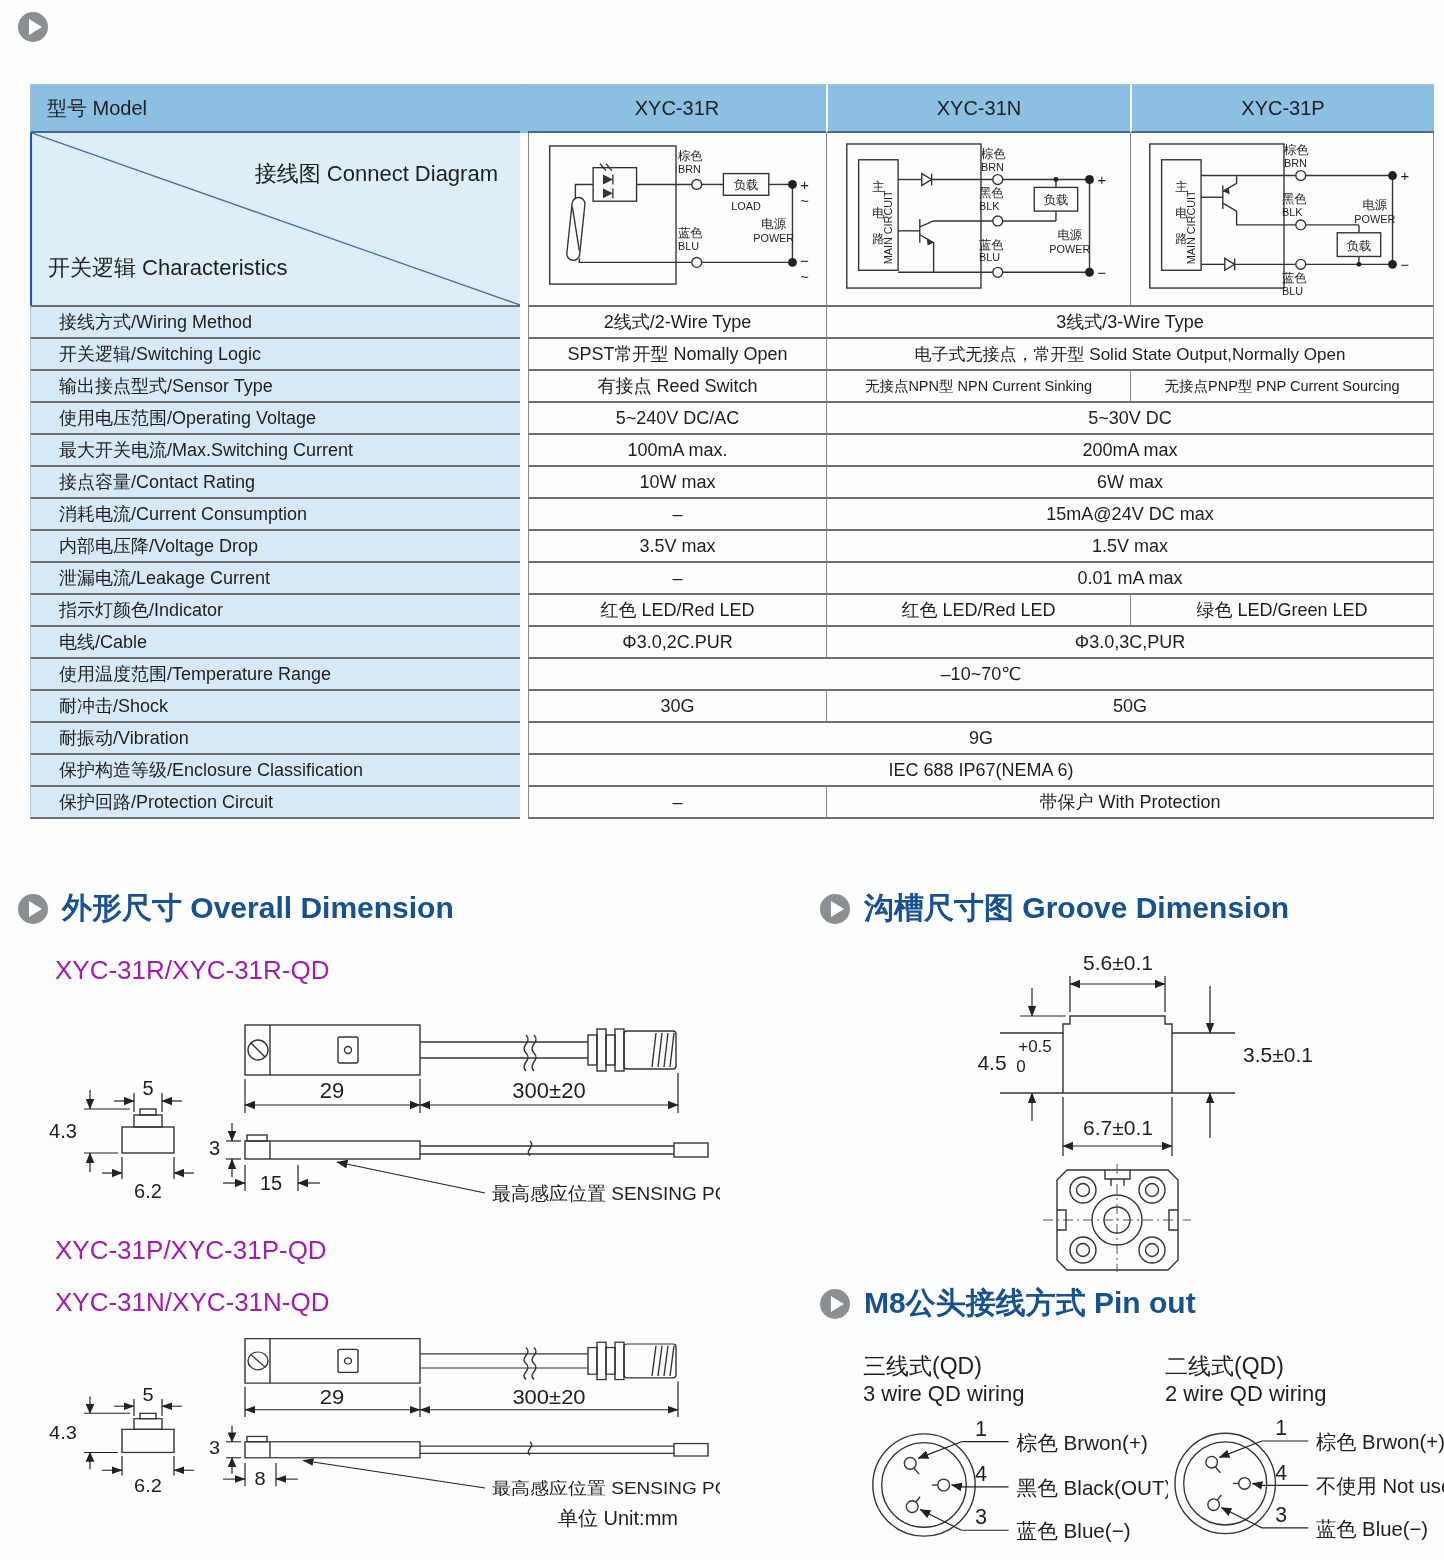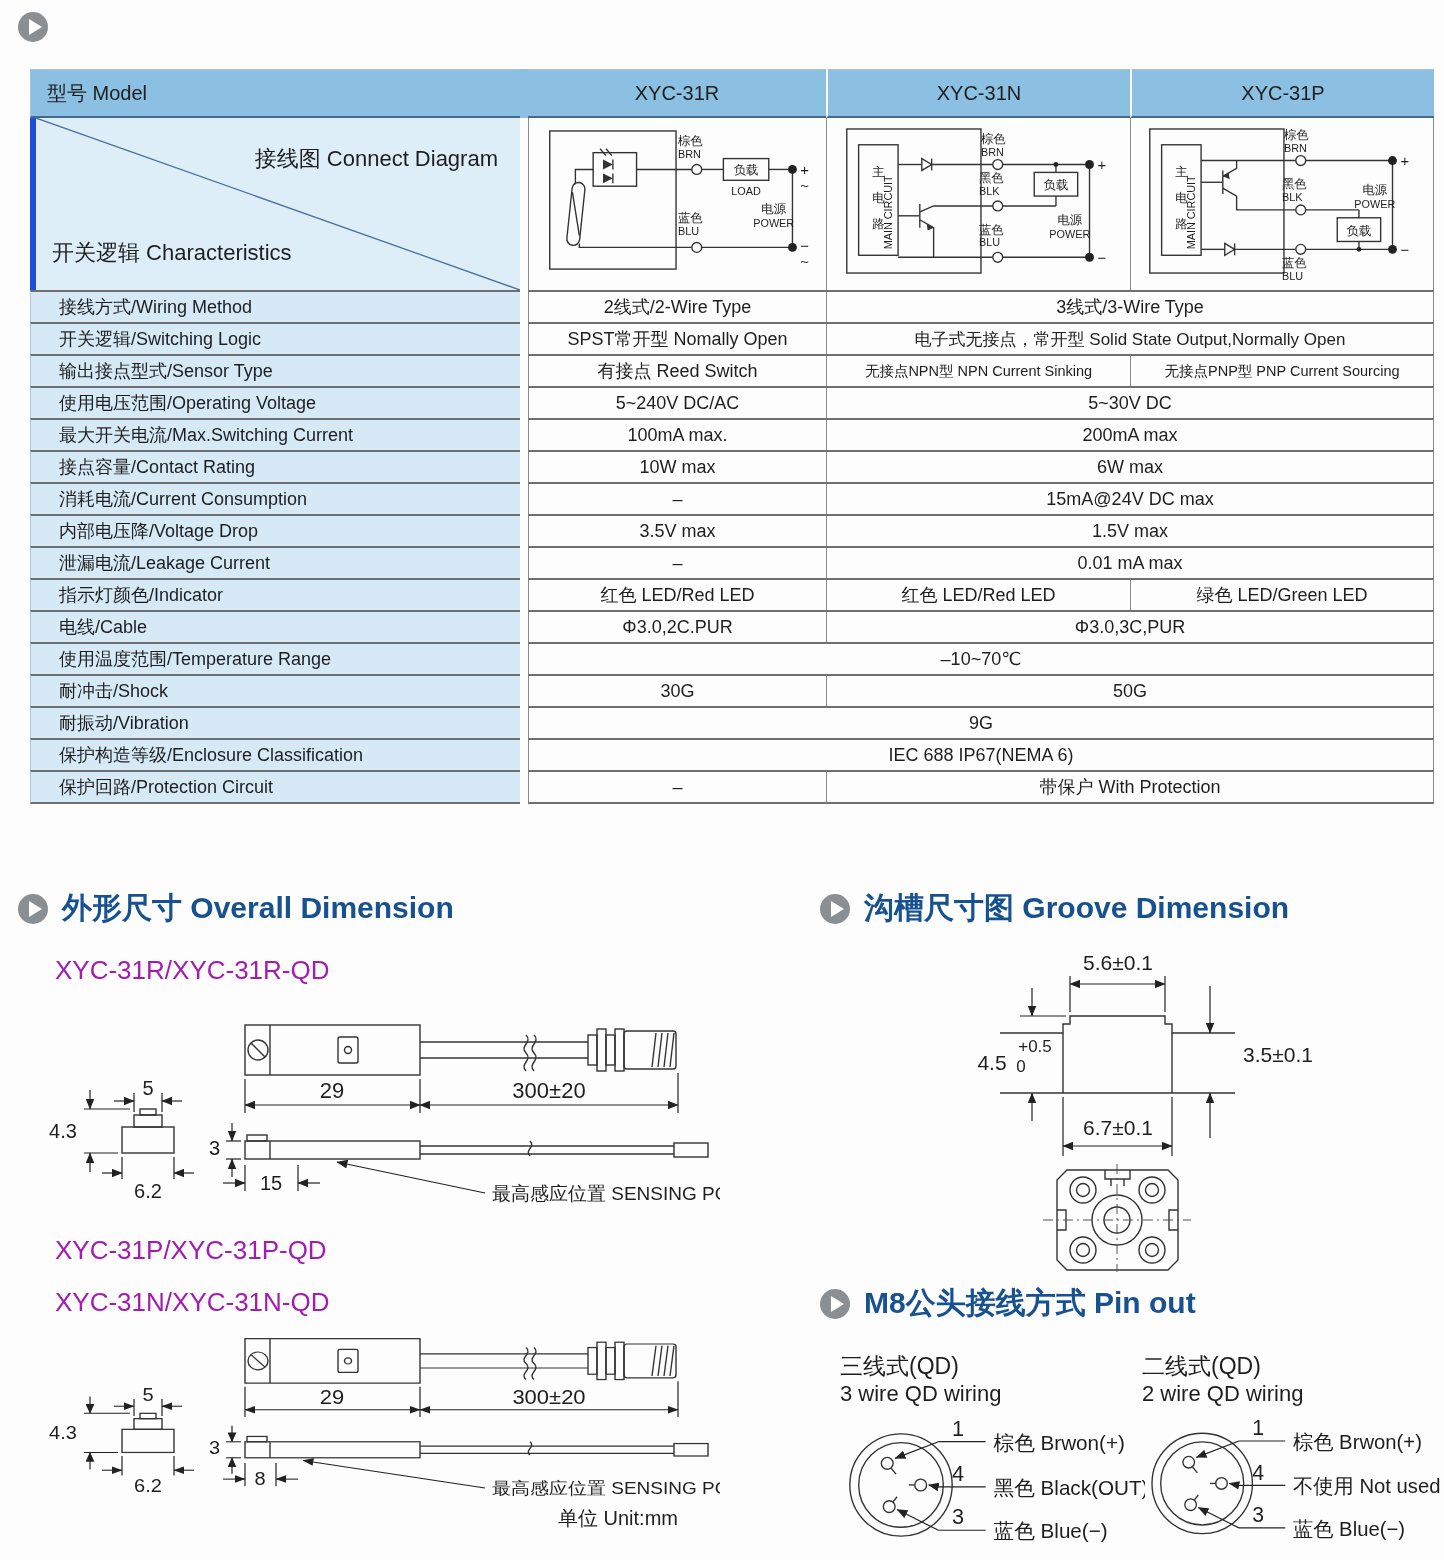--- a/index.html
+++ b/index.html
@@ -7,29 +7,29 @@
     width:1444px;height:1560px;position:relative;overflow:hidden;
     background:#fdfdfd;color:#1e1e1e;
     font-family:"Liberation Sans","DejaVu Sans",sans-serif;
   }
   .sec-title{position:absolute;display:flex;align-items:center;gap:14px;
     font-size:30px;font-weight:bold;color:#17518f;white-space:nowrap;}
   .bullet{width:30px;height:30px;border-radius:50%;background:#8a8f94;position:relative;flex:0 0 auto;}
   .bullet::after{content:'';position:absolute;left:11px;top:7px;width:0;height:0;
     border-left:13px solid #fff;border-top:8px solid transparent;border-bottom:8px solid transparent;}
   
-  table.spec{position:absolute;left:30px;top:69px;width:1404px;border-collapse:separate;
+  table.spec{position:absolute;left:30px;top:84px;width:1404px;border-collapse:separate;
     border-spacing:0;table-layout:fixed;font-size:18px;color:#1e1e1e;}
   table.spec td{padding:0;text-align:center;vertical-align:middle;}
   tr.hdr td{height:46px;background:#8cc0e2;border-top:1px solid #a4c4da;border-bottom:2px solid #47698c;font-size:20px;}
   tr.hdr td.lblh{text-align:left;padding-left:16px;border-left:1px solid #a4c4da;}
   tr.hdr td.mdl2{border-left:2px solid #fdfdfd;}
   td.spacer{background:#fdfdfd;border:none !important;}
   tr.diag td{height:172px;}
-  td.diag-lbl{background:#ddeef9;position:relative;border-left:6px solid #1d4ed8;}
+  td.diag-lbl{background:#ddeef9;position:relative;border-left:2px solid #1d4ed8;}
   td.diag-cell{background:#fdfdfd;border-left:1px solid #8a8a8a;}
   td.diag-cell.v-last{border-right:1px solid #8a8a8a;}
   .diag-top{position:absolute;right:22px;top:26px;font-size:22px;}
   .diag-bot{position:absolute;left:16px;bottom:22px;font-size:22px;}
   .diag-svg{position:absolute;left:0;top:0;width:100%;height:100%;}
   tr.r td{height:30px;border-top:2px solid #6f6f6f;}
   tr.r td.lbl{background:#d6e9f6;text-align:left;padding-left:28px;border-left:1px solid #b3c5d2;font-size:18px;}
   tr.r td.v-first{border-left:1px solid #8a8a8a;}
   tr.r td.v-mid{border-left:1.4px solid #8a8a8a;}
   tr.r td.v-last{border-right:1px solid #8a8a8a;}
@@ -44,21 +44,21 @@
   svg text{fill:#1e1e1e;}
   svg .dimtxt{font-size:20px;}
   svg .dimtxt22{font-size:22px;}
   svg .dimtxt21{font-size:21px;}
   svg .cjk{font-size:12.5px;}
   svg .lat{font-size:11px;}
   svg .sym{font-size:15px;}
   svg .sense{font-size:19px;}
   svg .pinnum{font-size:22px;}
   svg .pintxt{font-size:21px;}
-  .pin-block{position:absolute;width:320px;}
+  .pin-block{position:absolute;width:320px;margin-left:23px;}
   .pin-cn{font-size:23px;line-height:28px;}
   .pin-en{font-size:22px;line-height:28px;}
 </style>
 </head>
 <body>
 
 <svg width="0" height="0" style="position:absolute" aria-hidden="true">
   <defs>
     <marker id="arr" viewBox="0 0 10 8" markerWidth="11" markerHeight="9" refX="9.5" refY="4" orient="auto-start-reverse" markerUnits="userSpaceOnUse">
       <path d="M0,0 L10,4 L0,8 Z" fill="#222"></path>

